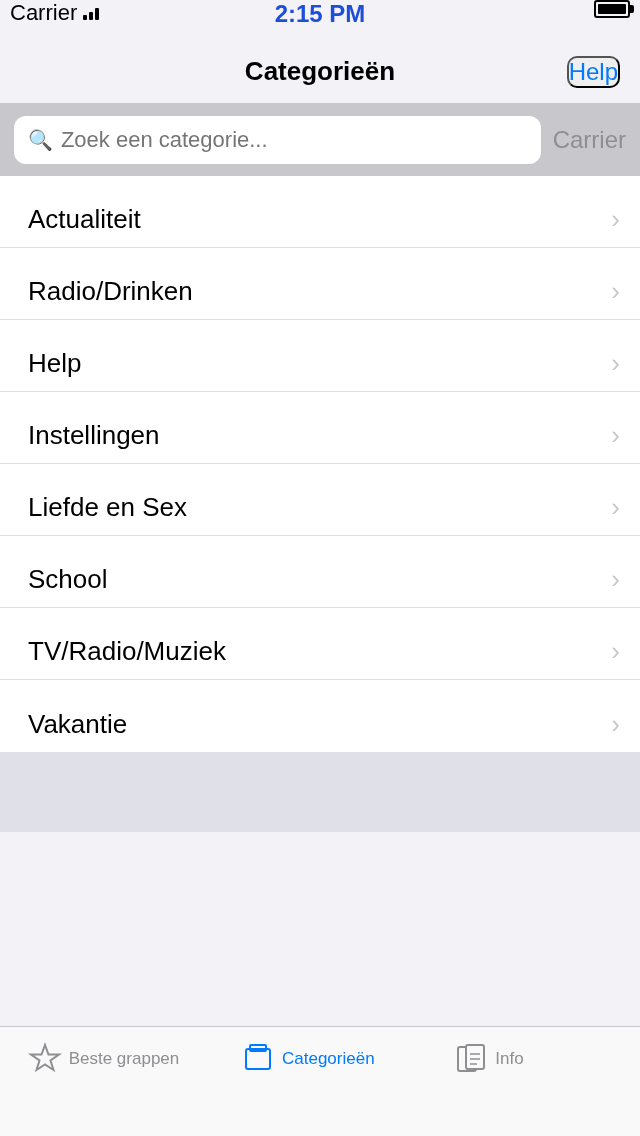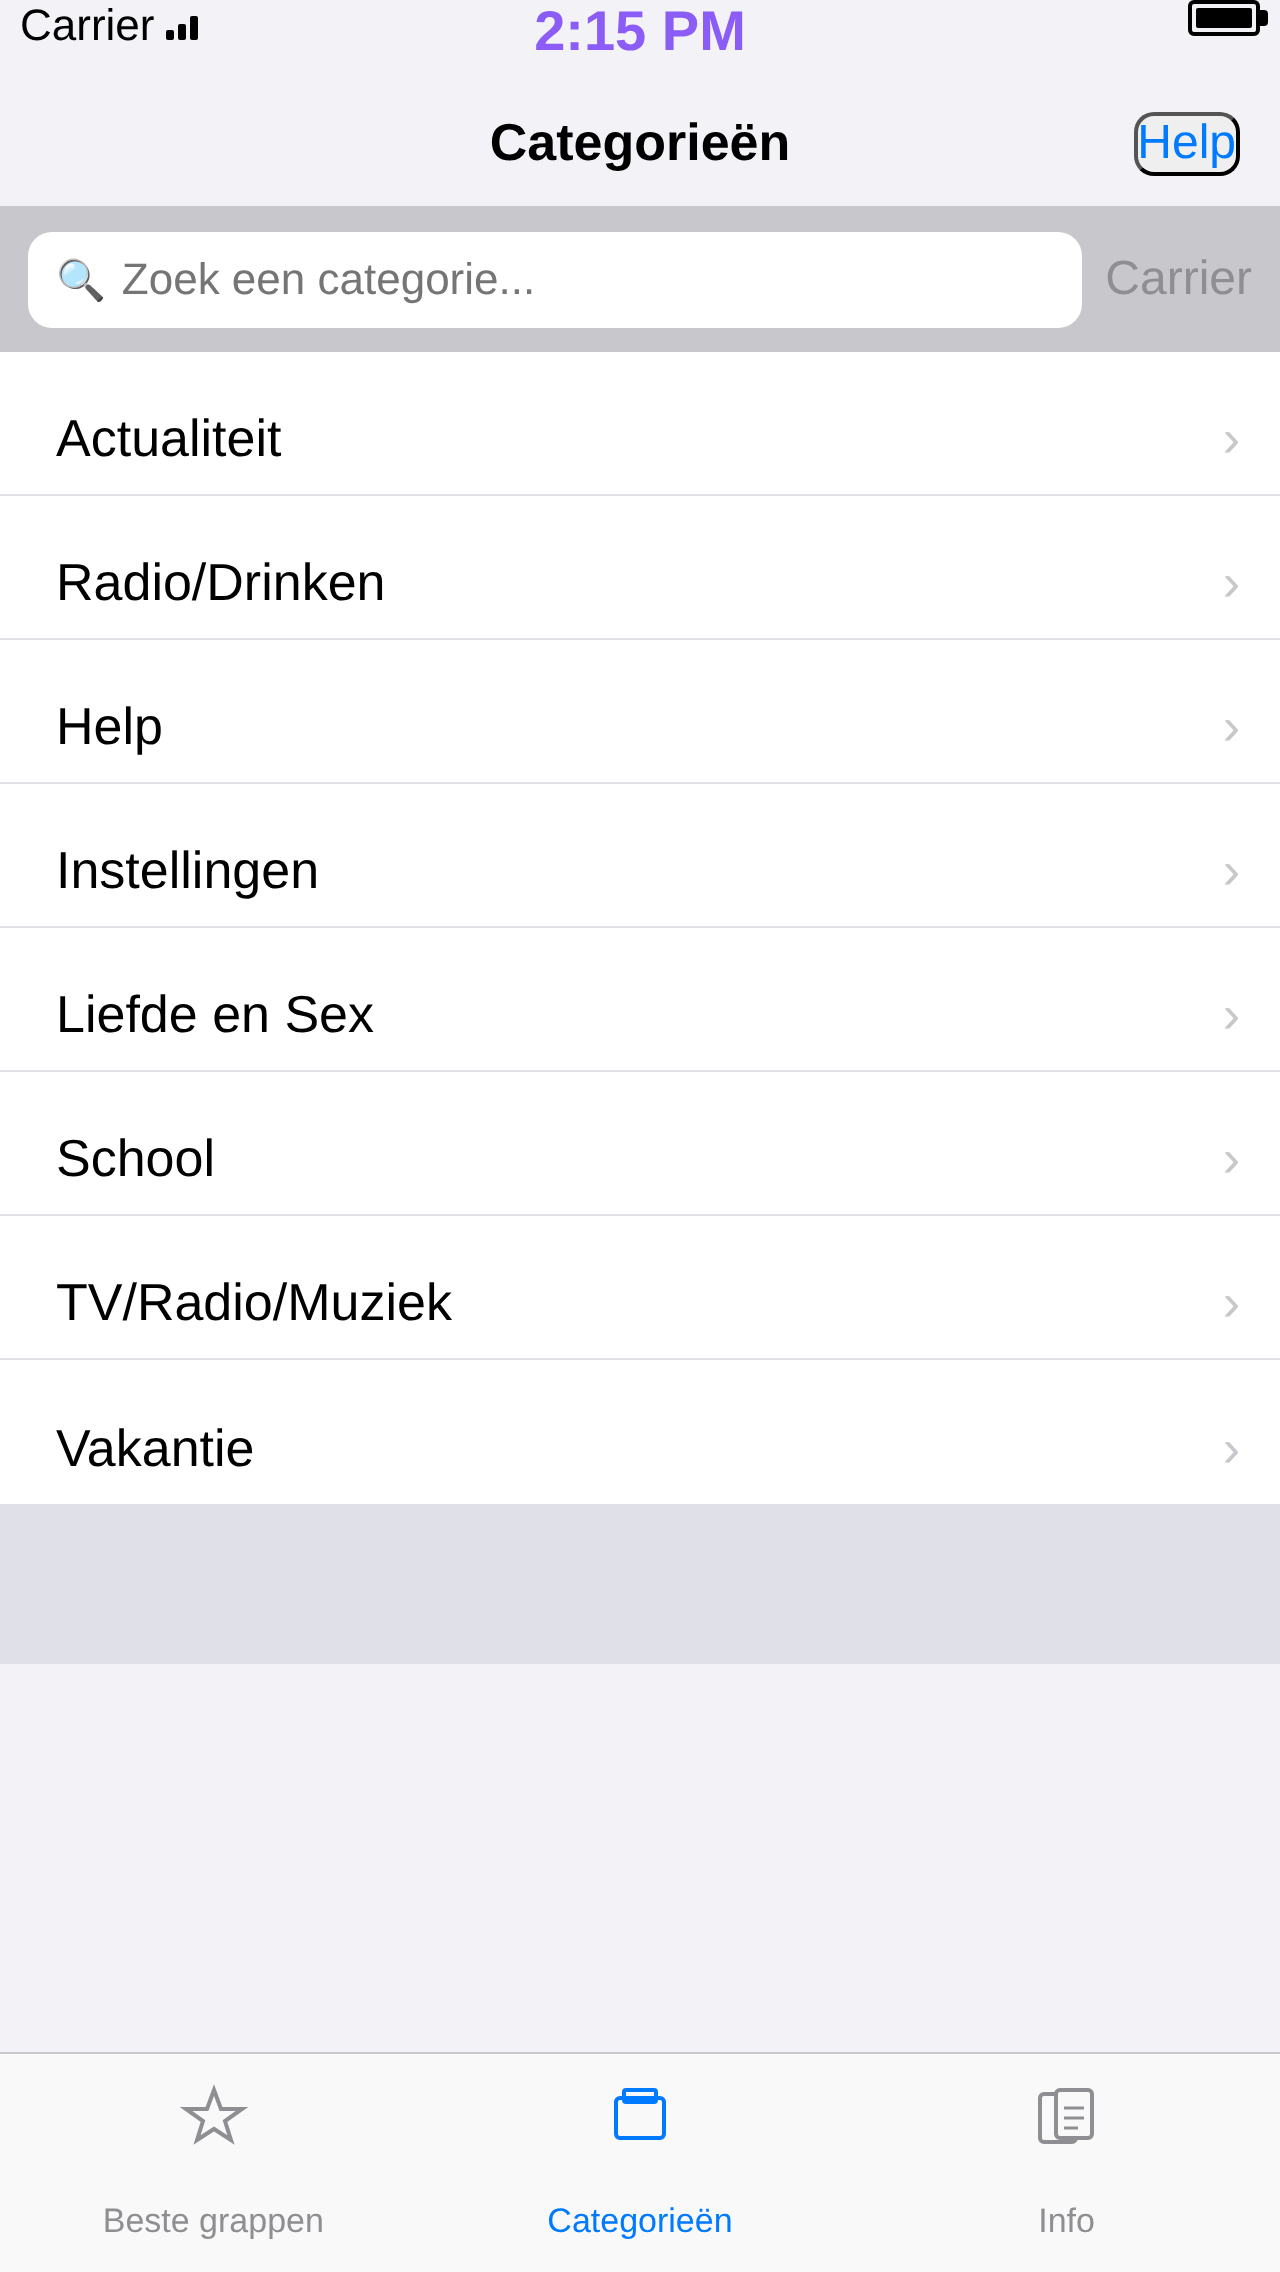--- a/index.html
+++ b/index.html
@@ -39,23 +39,23 @@
     }
     .wifi-icon span {
       background: #000;
       border-radius: 1px;
       width: 4px;
     }
     .wifi-icon span:nth-child(1) { height: 5px; }
     .wifi-icon span:nth-child(2) { height: 8px; }
     .wifi-icon span:nth-child(3) { height: 12px; }
     .status-time {
-      font-size: 28px;
+      font-size: 24px;
       font-weight: 600;
-      color: #8b5cf6;
+      color: #1d4ed8;
       position: absolute;
       left: 50%;
       transform: translateX(-50%);
     }
     .battery-container {
       display: flex;
       align-items: center;
     }
     .battery {
       width: 36px;
@@ -196,23 +196,23 @@
       height: 110px;
       background: #f9f9f9;
       border-top: 1px solid #c8c8cc;
       display: flex;
       align-items: flex-start;
       justify-content: space-around;
       padding-top: 14px;
     }
     .tab-item {
       display: flex;
-      flex-direction: column;
-      align-items: center;
-      gap: 24px;
+      flex-direction: row;
+      align-items: center;
+      gap: 6px;
       width: 25%;
       cursor: pointer;
     }
     .tab-icon {
       width: 36px;
       height: 36px;
       display: flex;
       align-items: center;
       justify-content: center;
     }

